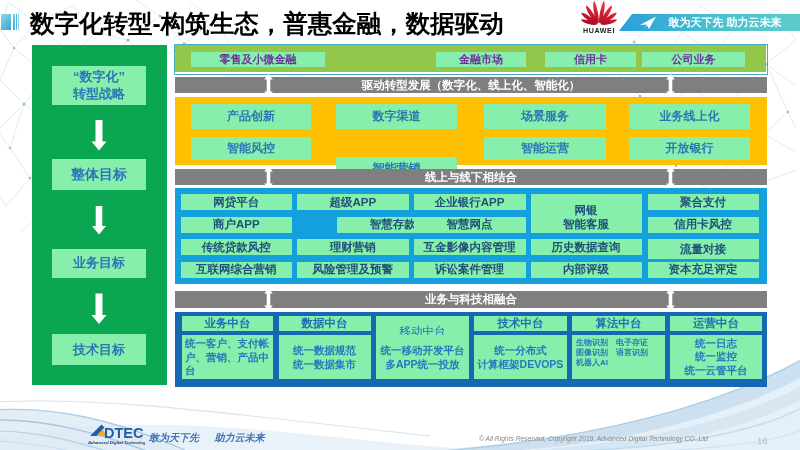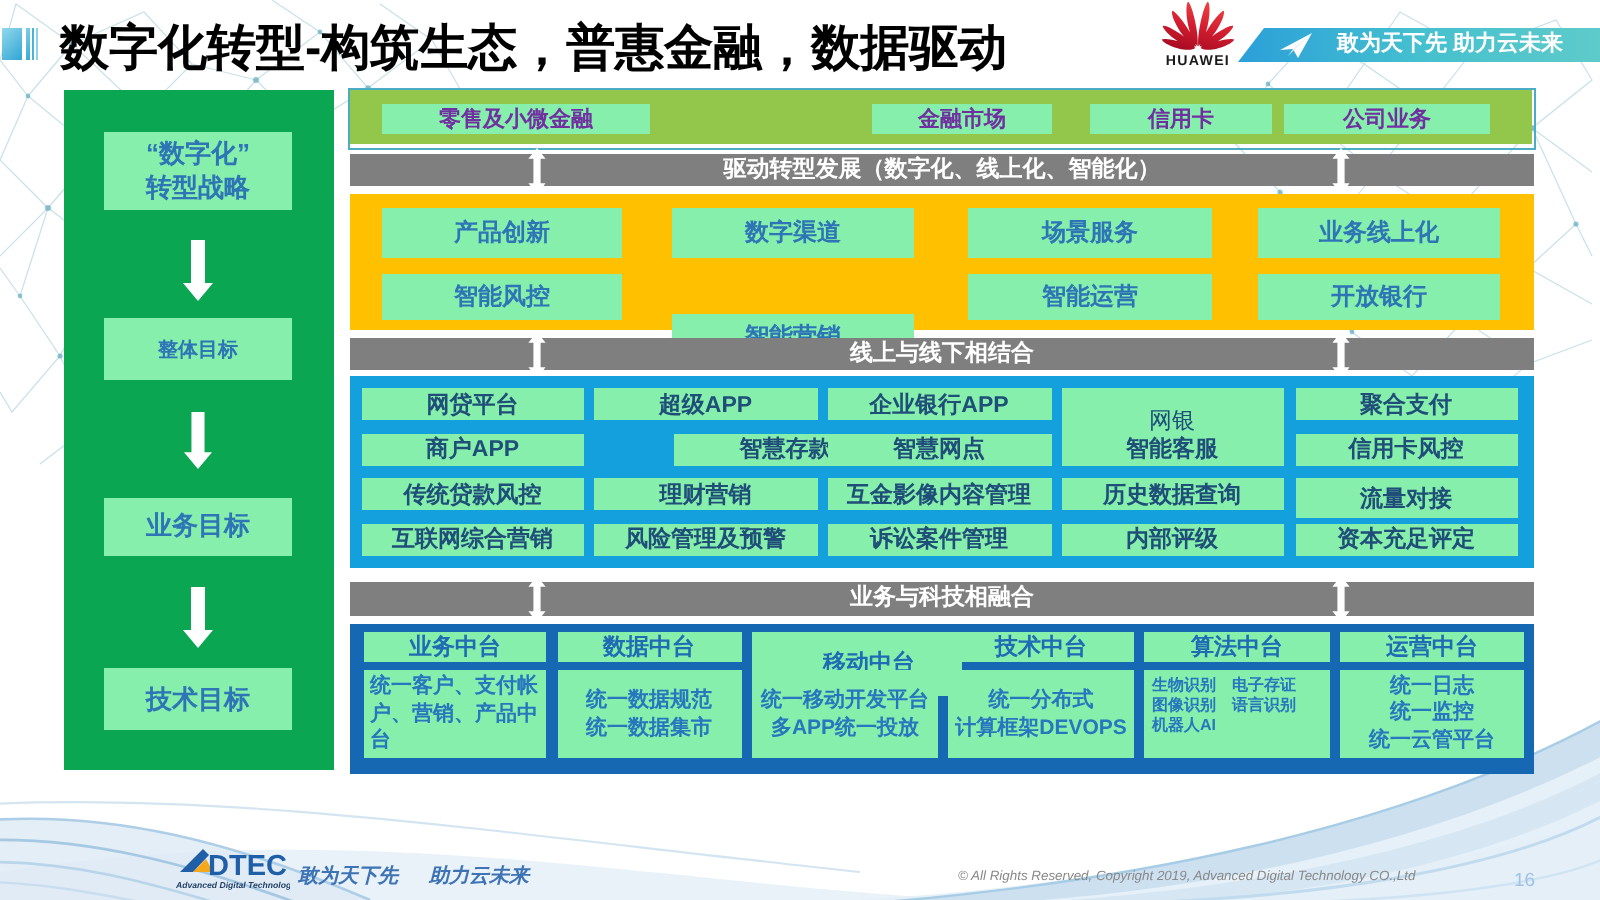--- a/index.html
+++ b/index.html
@@ -93,21 +93,21 @@
 <div class="abs" style="left:619px;top:14px;width:181px;height:17px;background:linear-gradient(to right,#2b9fd9,#45c0cf,#5ecbca);clip-path:polygon(13px 0,100% 0,100% 100%,0 100%);"></div>
 <svg class="abs" style="left:639px;top:15.5px;" width="19" height="14" viewBox="0 0 19 14">
  <path d="M1,9 L17,0.5 L10,13 L7.5,8.5 Z" fill="#fff"></path>
  <path d="M7.5,8.5 L10,13 L8,9.6 Z" fill="#bfe6f2"></path>
  <path d="M17,0.5 L7.5,8.5 L5,12 L8,9 Z" fill="#dff2f8"></path>
 </svg>
 <div class="abs" style="left:662px;top:14px;width:126px;height:17px;line-height:17.5px;text-align:center;font-size:11px;font-weight:bold;color:#fff;white-space:nowrap;">敢为天下先 助力云未来</div>
 
 <div class="abs" style="left:32px;top:45px;width:135px;height:340px;background:#0aa651;"></div>
 <div class="cell" style="left:52px;top:66px;width:94px;height:39px;font-size:13px;font-weight:bold;color:#2e75b6;line-height:16.5px;">“数字化”<br>转型战略</div>
-<div class="cell" style="left:52px;top:159px;width:94px;height:31px;font-size:10px;font-weight:bold;color:#2e75b6;">整体目标</div>
+<div class="cell" style="left:52px;top:159px;width:94px;height:31px;font-size:14px;font-weight:bold;color:#2e75b6;">整体目标</div>
 <div class="cell" style="left:52px;top:248.5px;width:94px;height:29px;font-size:13px;font-weight:bold;color:#2e75b6;">业务目标</div>
 <div class="cell" style="left:52px;top:334px;width:94px;height:31px;font-size:13px;font-weight:bold;color:#2e75b6;">技术目标</div>
 <svg class="abs" style="left:91px;top:120px;" width="16" height="31" viewBox="0 0 16 31">
     <path d="M4.5,0 h7 v23 h-7 Z M0.5,21.5 h15 L8,30.5 Z" fill="#fff"></path>
   </svg>
 <svg class="abs" style="left:91px;top:206px;" width="16" height="29" viewBox="0 0 16 31">
     <path d="M4.5,0 h7 v23 h-7 Z M0.5,21.5 h15 L8,30.5 Z" fill="#fff"></path>
   </svg>
 <svg class="abs" style="left:91px;top:293px;" width="16" height="32" viewBox="0 0 16 31">
     <path d="M4.5,0 h7 v23 h-7 Z M0.5,21.5 h15 L8,30.5 Z" fill="#fff"></path>
@@ -146,21 +146,21 @@
     <path d="M4.5,0 L8.8,5.4 H6.3 V17.6 H8.8 L4.5,23 L0.2,17.6 H2.7 V5.4 H0.2 Z" fill="#fff"></path>
   </svg>
 <svg class="abs" style="left:665.5px;top:165.5px;" width="9" height="23" viewBox="0 0 9 23">
     <path d="M4.5,0 L8.8,5.4 H6.3 V17.6 H8.8 L4.5,23 L0.2,17.6 H2.7 V5.4 H0.2 Z" fill="#fff"></path>
   </svg>
 
 <div class="abs" style="left:175px;top:188px;width:592px;height:96px;background:#14a0dc;"></div>
 <div class="cell" style="left:180.5px;top:194px;width:111.5px;height:16px;font-size:11.5px;font-weight:bold;color:#1f4e79;">网贷平台</div>
 <div class="cell" style="left:297px;top:194px;width:111.5px;height:16px;font-size:11.5px;font-weight:bold;color:#1f4e79;">超级APP</div>
 <div class="cell" style="left:413.5px;top:194px;width:112px;height:16px;font-size:11.5px;font-weight:bold;color:#1f4e79;">企业银行APP</div>
-<div class="cell" style="left:530.5px;top:194px;width:111px;height:33px;font-size:11.5px;font-weight:normal;color:#1f4e79;">网银</div>
+<div class="cell" style="left:530.5px;top:194px;width:111px;height:33px;font-size:11.5px;font-weight:bold;color:#1f4e79;">网银</div>
 <div class="cell" style="left:647.5px;top:194px;width:111px;height:16px;font-size:11.5px;font-weight:bold;color:#1f4e79;">聚合支付</div>
 <div class="cell" style="left:180.5px;top:216.5px;width:111.5px;height:16px;font-size:11.5px;font-weight:bold;color:#1f4e79;">商户APP</div>
 <div class="cell" style="left:297px;top:216.5px;width:111.5px;height:16px;font-size:11.5px;font-weight:bold;color:#1f4e79;margin-left:40px;">智慧存款</div>
 <div class="cell" style="left:413.5px;top:216.5px;width:112px;height:16px;font-size:11.5px;font-weight:bold;color:#1f4e79;">智慧网点</div>
 <div class="cell" style="left:530.5px;top:216.5px;width:111px;height:16px;font-size:11.5px;font-weight:bold;color:#1f4e79;">智能客服</div>
 <div class="cell" style="left:647.5px;top:216.5px;width:111px;height:16px;font-size:11.5px;font-weight:bold;color:#1f4e79;">信用卡风控</div>
 <div class="cell" style="left:180.5px;top:239px;width:111.5px;height:16px;font-size:11.5px;font-weight:bold;color:#1f4e79;">传统贷款风控</div>
 <div class="cell" style="left:297px;top:239px;width:111.5px;height:16px;font-size:11.5px;font-weight:bold;color:#1f4e79;">理财营销</div>
 <div class="cell" style="left:413.5px;top:239px;width:112px;height:16px;font-size:11.5px;font-weight:bold;color:#1f4e79;">互金影像内容管理</div>
 <div class="cell" style="left:530.5px;top:239px;width:111px;height:16px;font-size:11.5px;font-weight:bold;color:#1f4e79;">历史数据查询</div>
@@ -176,21 +176,21 @@
 <svg class="abs" style="left:263.5px;top:287.5px;" width="9" height="23" viewBox="0 0 9 23">
     <path d="M4.5,0 L8.8,5.4 H6.3 V17.6 H8.8 L4.5,23 L0.2,17.6 H2.7 V5.4 H0.2 Z" fill="#fff"></path>
   </svg>
 <svg class="abs" style="left:665.5px;top:287.5px;" width="9" height="23" viewBox="0 0 9 23">
     <path d="M4.5,0 L8.8,5.4 H6.3 V17.6 H8.8 L4.5,23 L0.2,17.6 H2.7 V5.4 H0.2 Z" fill="#fff"></path>
   </svg>
 
 <div class="abs" style="left:175px;top:311.5px;width:592px;height:75.5px;background:#1568b1;"></div>
 <div class="cell" style="left:182px;top:315.5px;width:91px;height:15.5px;font-size:11.5px;font-weight:bold;color:#1f6cb5;">业务中台</div>
 <div class="cell" style="left:278.5px;top:315.5px;width:92px;height:15.5px;font-size:11.5px;font-weight:bold;color:#1f6cb5;">数据中台</div>
-<div class="cell" style="left:376px;top:315.5px;width:93px;height:32px;font-size:11.5px;font-weight:bold;color:#1f6cb5;padding-left:12px;">移动中台</div>
+<div class="cell" style="left:376px;top:315.5px;width:93px;height:32px;font-size:11.5px;font-weight:normal;color:#1f6cb5;">移动中台</div>
 <div class="cell" style="left:474px;top:315.5px;width:93px;height:15.5px;font-size:11.5px;font-weight:bold;color:#1f6cb5;">技术中台</div>
 <div class="cell" style="left:572px;top:315.5px;width:93px;height:15.5px;font-size:11.5px;font-weight:bold;color:#1f6cb5;">算法中台</div>
 <div class="cell" style="left:670px;top:315.5px;width:92px;height:15.5px;font-size:11.5px;font-weight:bold;color:#1f6cb5;">运营中台</div>
 <div class="cell" style="left:182px;top:335px;width:91px;height:44px;font-size:10.5px;font-weight:bold;color:#2777be;line-height:13.5px;justify-content:flex-start;text-align:left;align-items:flex-start;padding:2px 0 0 3px;width:88px;height:42px;">统一客户、支付帐户、营销、产品中台</div>
 <div class="cell" style="left:278.5px;top:335px;width:92px;height:44px;font-size:10.5px;font-weight:bold;color:#2777be;line-height:14px;">统一数据规范<br>统一数据集市</div>
 <div class="cell" style="left:376px;top:335px;width:93px;height:44px;font-size:10.5px;font-weight:bold;color:#2777be;line-height:14px;">统一移动开发平台<br>多APP统一投放</div>
 <div class="cell" style="left:474px;top:335px;width:93px;height:44px;font-size:10.5px;font-weight:bold;color:#2777be;line-height:14px;">统一分布式<br>计算框架DEVOPS</div>
 <div class="cell" style="left:572px;top:335px;width:93px;height:44px;font-size:8px;font-weight:bold;color:#2777be;line-height:10px;justify-content:flex-start;text-align:left;align-items:flex-start;padding:3px 0 0 4px;width:89px;height:41px;">生物识别　电子存证<br>图像识别　语言识别<br>机器人AI</div>
 <div class="cell" style="left:670px;top:335px;width:92px;height:44px;font-size:10.5px;font-weight:bold;color:#2777be;line-height:13.5px;">统一日志<br>统一监控<br>统一云管平台</div>
 

